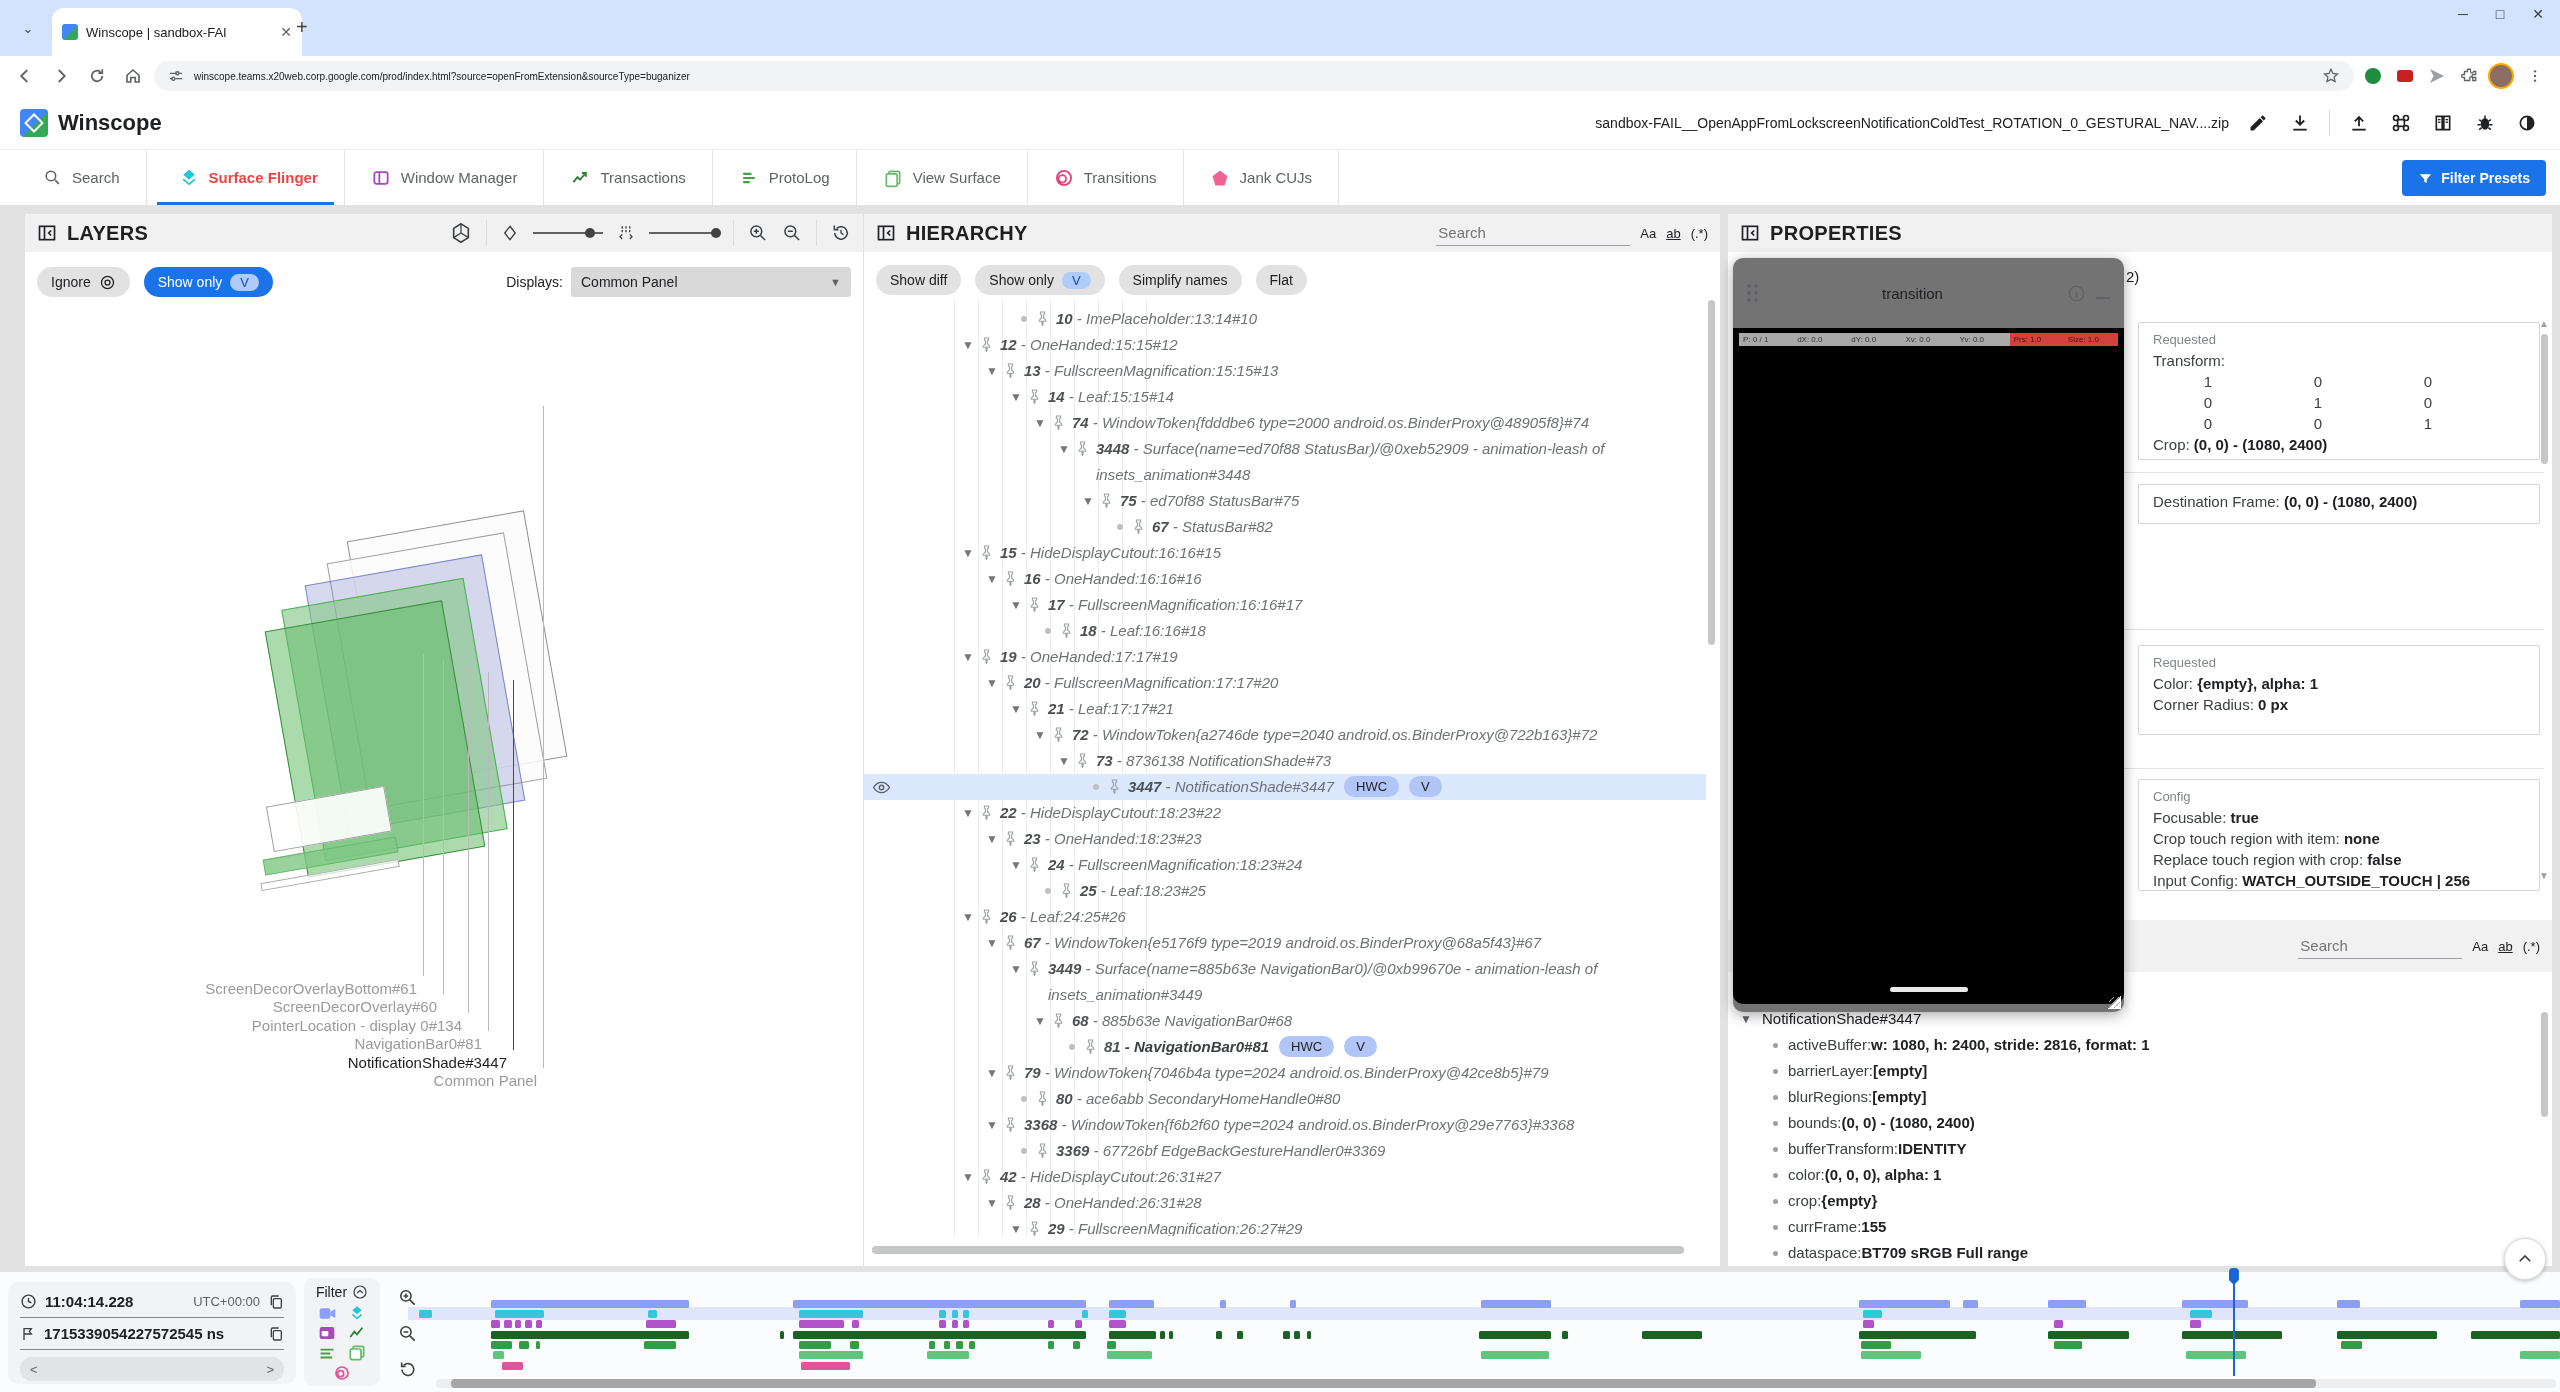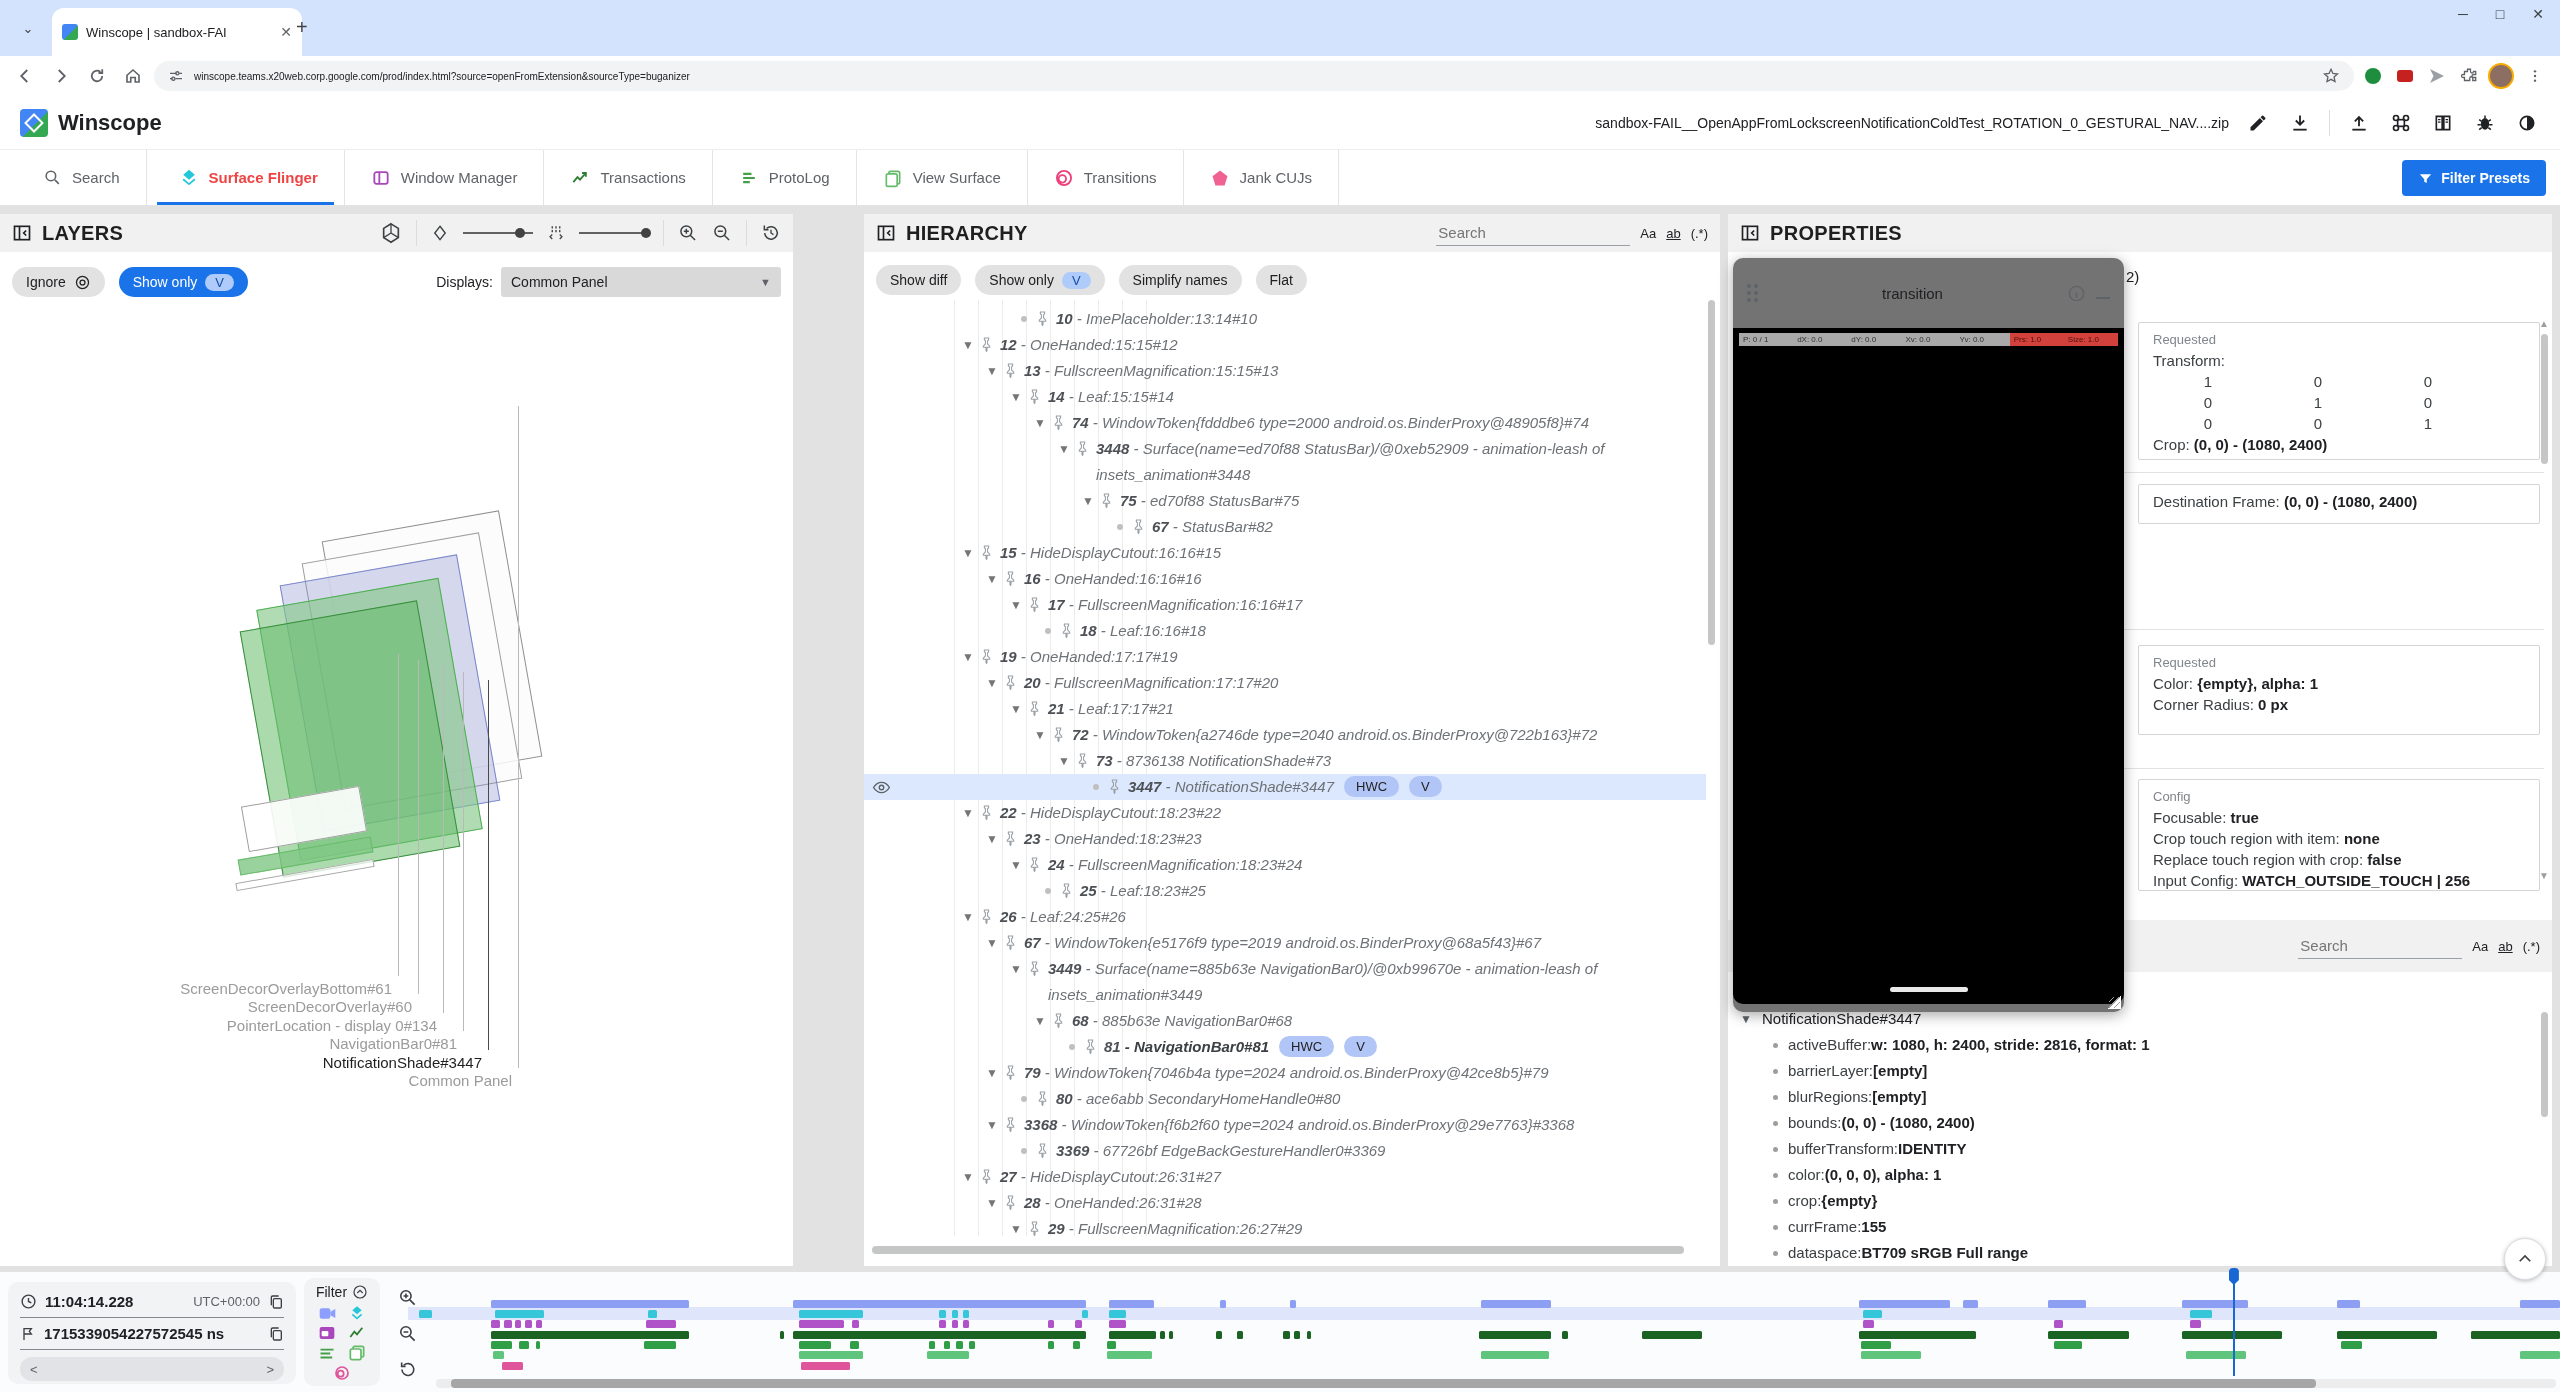--- a/index.html
+++ b/index.html
@@ -346,21 +346,21 @@
         </div>
       </div>
     <div class="filterpresets">
       <svg width="15" height="15" viewBox="0 0 24 24">
           <path d="M3 5h18l-7 8v6l-4-2v-4z" fill="#fff"></path>
         </svg>
       <span>Filter Presets</span>
     </div>
   </div>
 
-  <div class="panel" style="left:0;top:214px;width:793px;height:1052px;">
+  <div class="panel" style="left:25px;top:214px;width:793px;height:1052px;padding-left:45px;">
     <div class="phead">
       <svg width="20" height="20" viewBox="0 0 24 24">
           <rect x="3" y="4" width="18" height="16" fill="none" stroke="#202124" stroke-width="2"></rect>
           <path d="M9 4v16" stroke="#202124" stroke-width="2"></path>
           <path d="M17 9l-3 3 3 3" fill="none" stroke="#202124" stroke-width="2"></path>
         </svg>
       <span class="ptitle">LAYERS</span>
       <div style="margin-left:auto;display:flex;align-items:center;gap:14px;">
         <svg width="22" height="22" viewBox="0 0 24 24">
             <path d="M12 2l8 5v10l-8 5-8-5V7z" fill="none" stroke="#3c4043" stroke-width="1.8"></path>
@@ -768,21 +768,21 @@
           </span>
           <span class="tlabel"><b>3369</b> - 67726bf EdgeBackGestureHandler0#3369</span>
         </div>
         <div class="trow" style="padding-left: 98px;">
           <span class="arrow">▼</span>
           <span class="pin">
             <svg width="13" height="15" viewBox="0 0 24 28">
               <path d="M8 2h8v3l-2 2v6l4 4v2h-5v6l-1 2-1-2v-6H6v-2l4-4V7L8 5z" fill="none" stroke="#9aa0a6" stroke-width="2"></path>
             </svg>
           </span>
-          <span class="tlabel"><b>27</b> - HideDisplayCutout:26:31#27</span>
+          <span class="tlabel"><b>42</b> - HideDisplayCutout:26:31#27</span>
         </div>
         <div class="trow" style="padding-left: 122px;">
           <span class="arrow">▼</span>
           <span class="pin">
             <svg width="13" height="15" viewBox="0 0 24 28">
               <path d="M8 2h8v3l-2 2v6l4 4v2h-5v6l-1 2-1-2v-6H6v-2l4-4V7L8 5z" fill="none" stroke="#9aa0a6" stroke-width="2"></path>
             </svg>
           </span>
           <span class="tlabel"><b>28</b> - OneHanded:26:31#28</span>
         </div>

